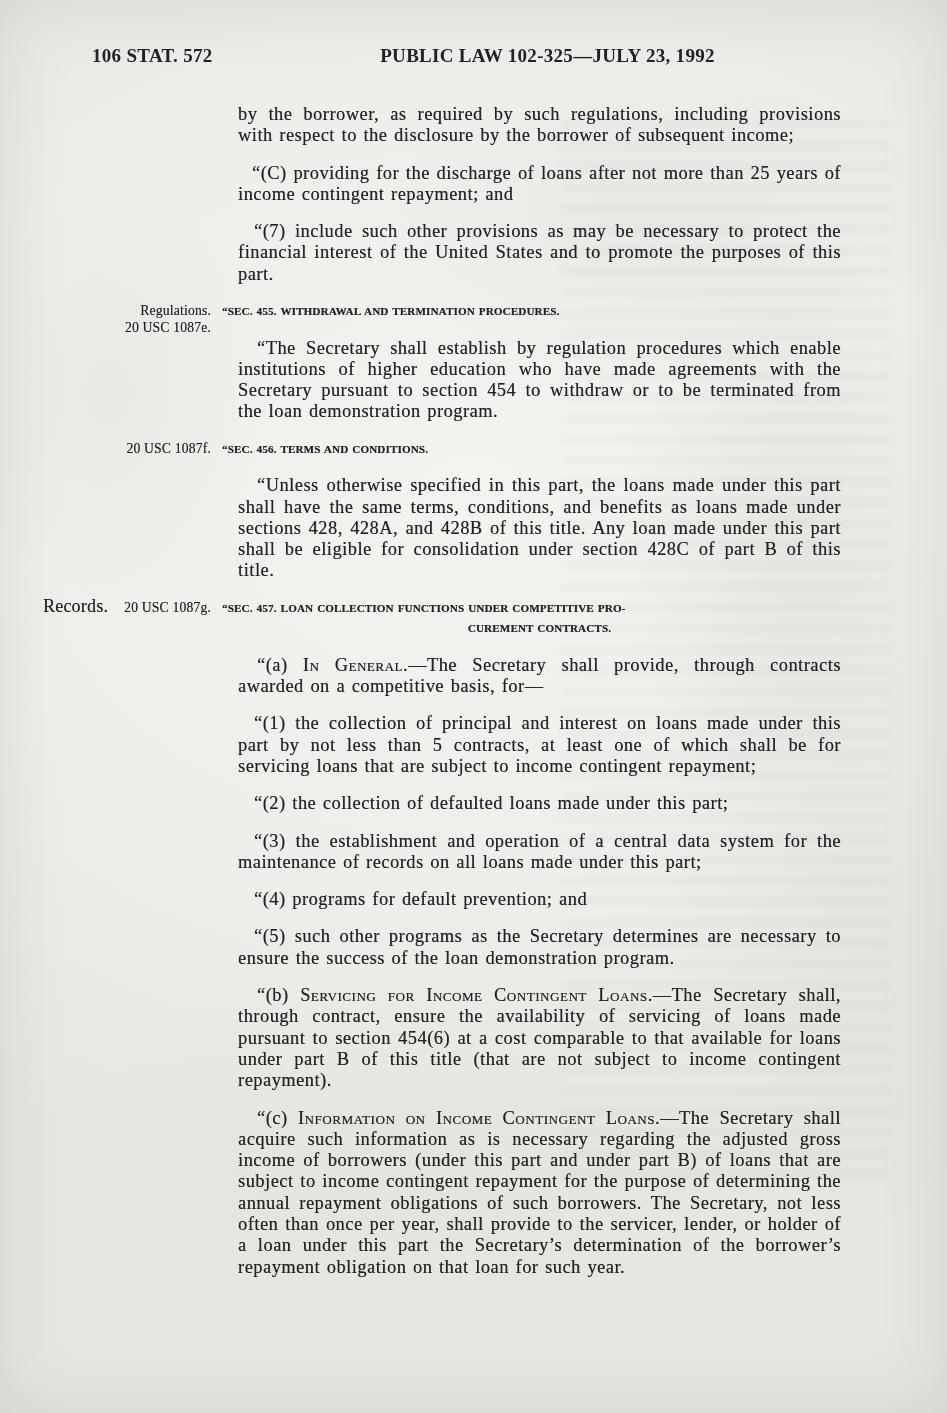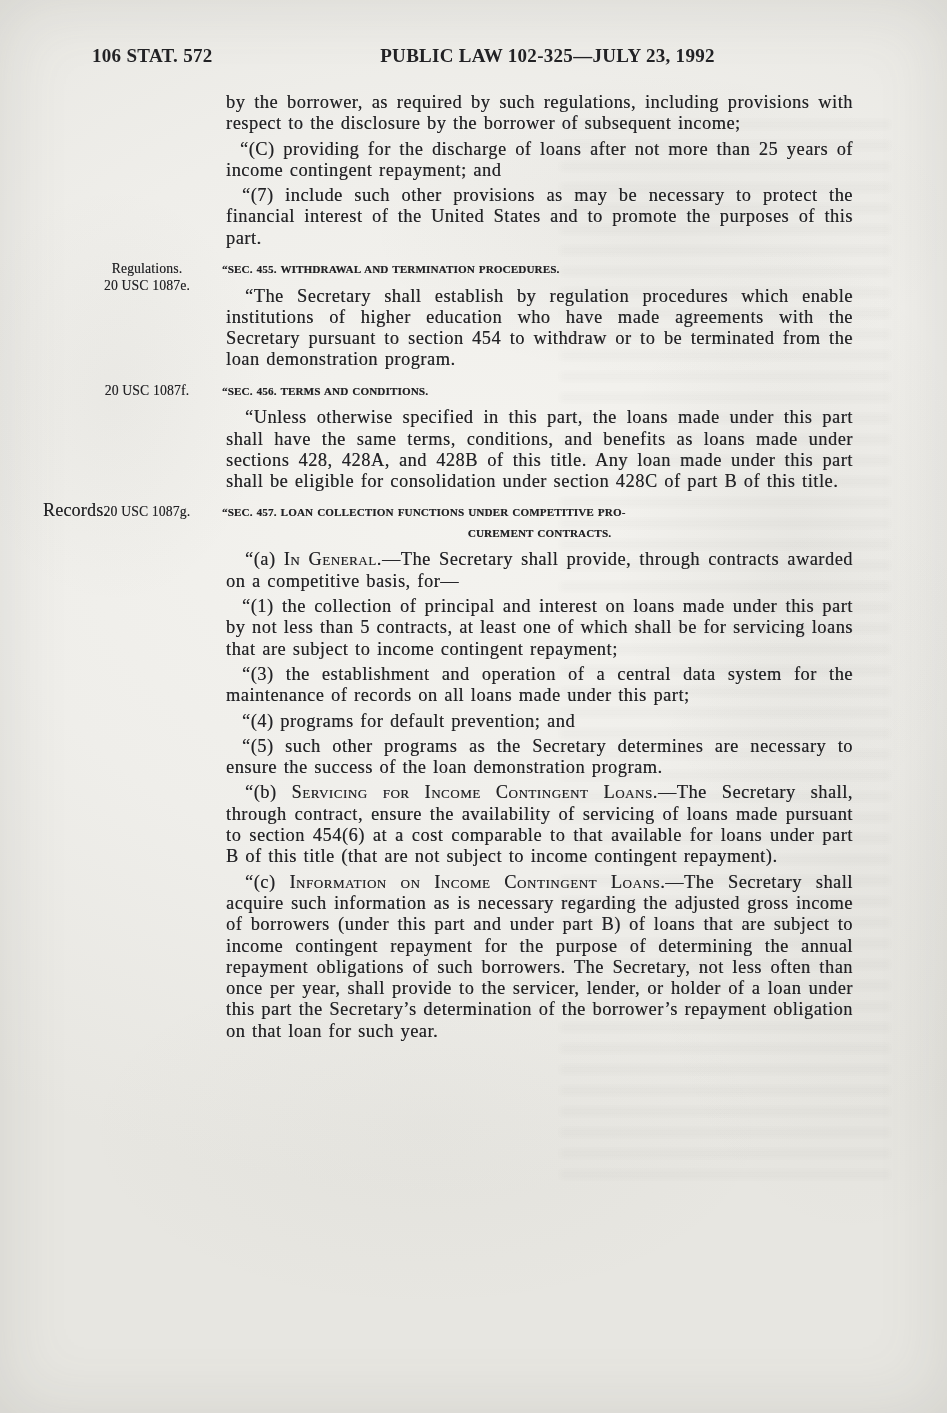--- a/index.html
+++ b/index.html
@@ -74,21 +74,21 @@
     position: absolute;
     left: 222px;
     top: 88px;
     width: 635px;
     font-size: 18.3px;
     line-height: 21.3px;
     letter-spacing: 0.55px;
     word-spacing: 1.5px;
     text-shadow: 0.3px 0 0.3px rgba(30,30,33,0.55);
   }
-  .column p { margin: 4px; text-align: justify; }
+  .column p { margin: 16px; text-align: justify; }
 
   .para    { text-indent: 19px; }
   .item    { margin-left: 40px; text-indent: 16px; }
   .subitem { margin-left: 81px; text-indent: 14px; }
   .cont    { text-indent: 0; }
 
   .section { position: relative; }
 
   .sec-head {
     font-weight: bold;
@@ -102,21 +102,21 @@
 
   .sidenote {
     position: absolute;
     left: -139px;
     top: 2px;
     width: 128px;
     font-size: 13.6px;
     line-height: 16.5px;
     letter-spacing: 0.2px;
     word-spacing: 0;
-    text-align: center;
+    text-align: right;
     text-indent: 0;
     text-shadow: 0.2px 0 0.2px rgba(30,30,33,0.5);
   }
   .sidenote-records {
     position: absolute;
     left: -179px;
     top: 0;
     width: 128px;
     font-size: 18px;
     line-height: 16.5px;
@@ -168,20 +168,21 @@
         <div>20 USC 1087g.</div>
       </div>
       <div class="sec-head">
         <div>“SEC. 457. LOAN COLLECTION FUNCTIONS UNDER COMPETITIVE PRO-</div>
         <div class="turnover">CUREMENT CONTRACTS.</div>
       </div>
 
       <p class="para"><span>“(a) </span><span class="sc">In General</span><span>.—The Secretary shall provide, through contracts awarded on a competitive basis, for—</span></p>
 
       <p class="item">“(1) the collection of principal and interest on loans made under this part by not less than 5 contracts, at least one of which shall be for servicing loans that are subject to income contingent repayment;</p>
+      <p class="item">“(2) the collection of defaulted loans made under this part;</p>
 
       <p class="item"><span class="sidenote-records">Records.</span><span>“(3) the establishment and operation of a central data system for the maintenance of records on all loans made under this part;</span></p>
 
       <p class="item">“(4) programs for default prevention; and</p>
       <p class="item">“(5) such other programs as the Secretary determines are necessary to ensure the success of the loan demonstration program.</p>
 
       <p class="para"><span>“(b) </span><span class="sc">Servicing for Income Contingent Loans</span><span>.—The Secretary shall, through contract, ensure the availability of servicing of loans made pursuant to section 454(6) at a cost comparable to that available for loans under part B of this title (that are not subject to income contingent repayment).</span></p>
 
       <p class="para"><span>“(c) </span><span class="sc">Information on Income Contingent Loans</span><span>.—The Secretary shall acquire such information as is necessary regarding the adjusted gross income of borrowers (under this part and under part B) of loans that are subject to income contingent repayment for the purpose of determining the annual repayment obligations of such borrowers. The Secretary, not less often than once per year, shall provide to the servicer, lender, or holder of a loan under this part the Secretary’s determination of the borrower’s repayment obligation on that loan for such year.</span></p>
     </div>

